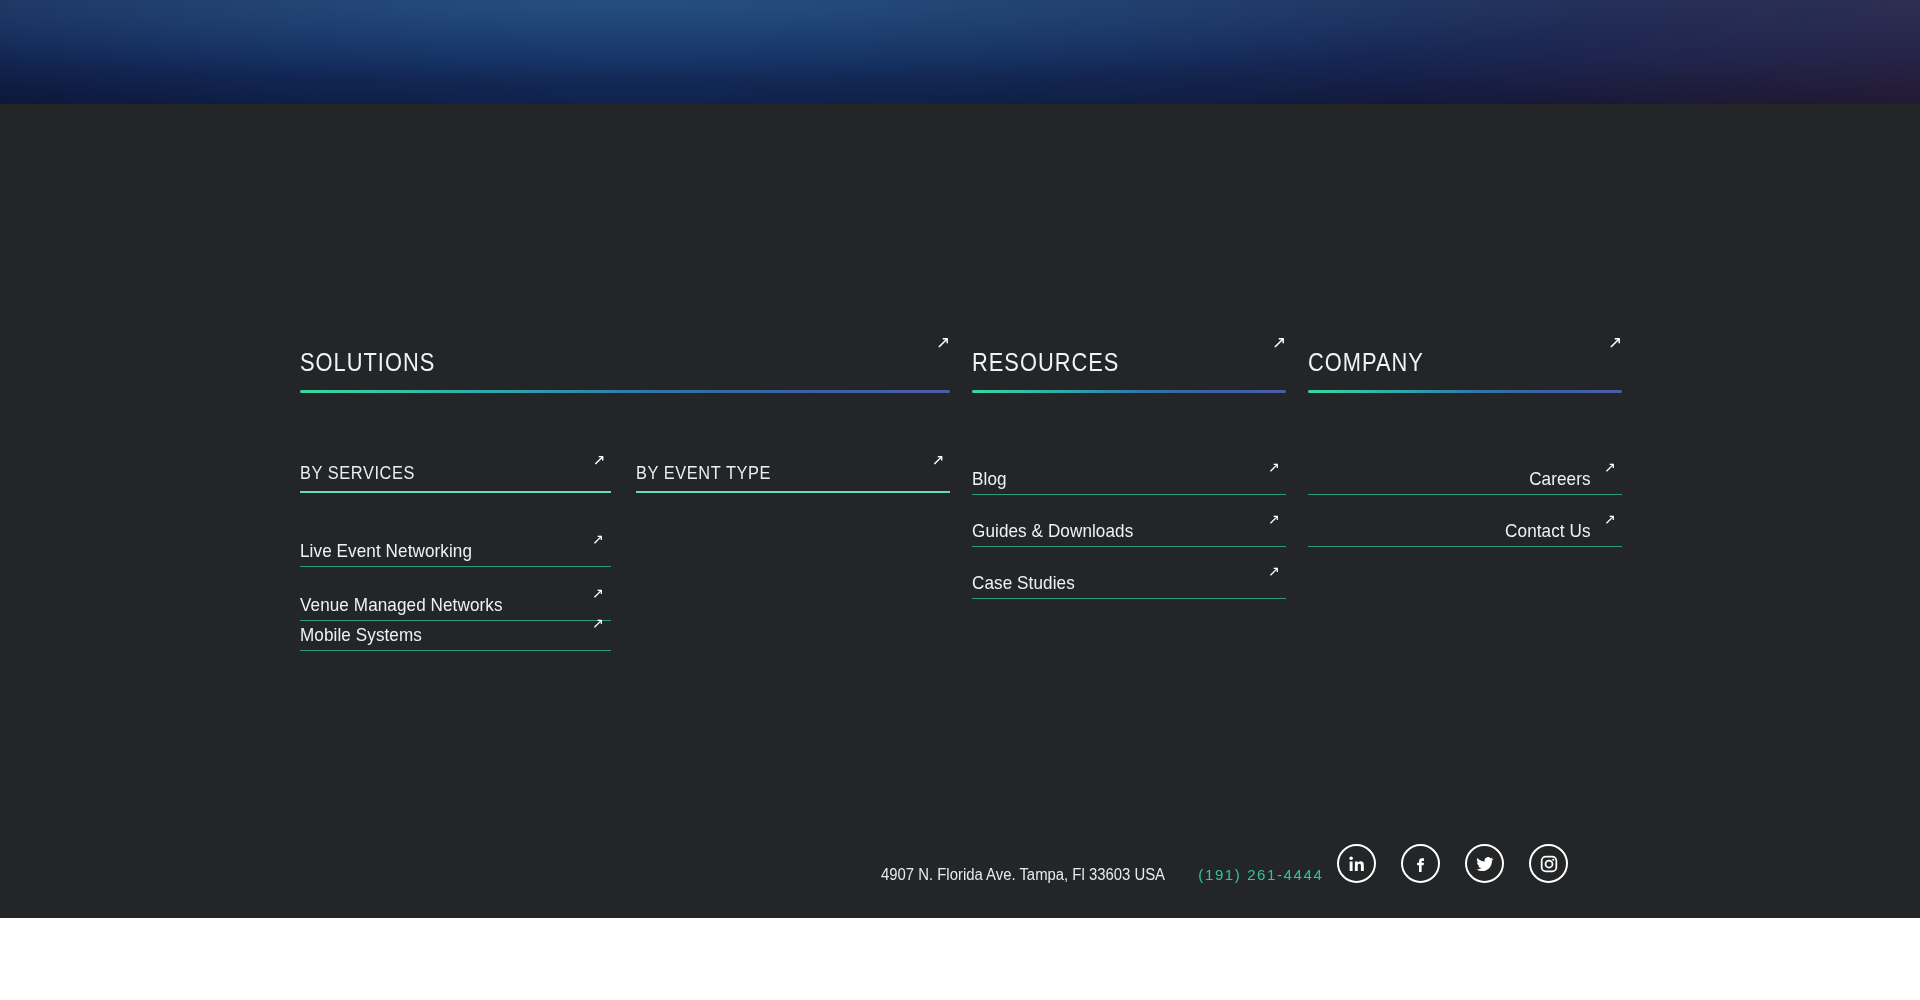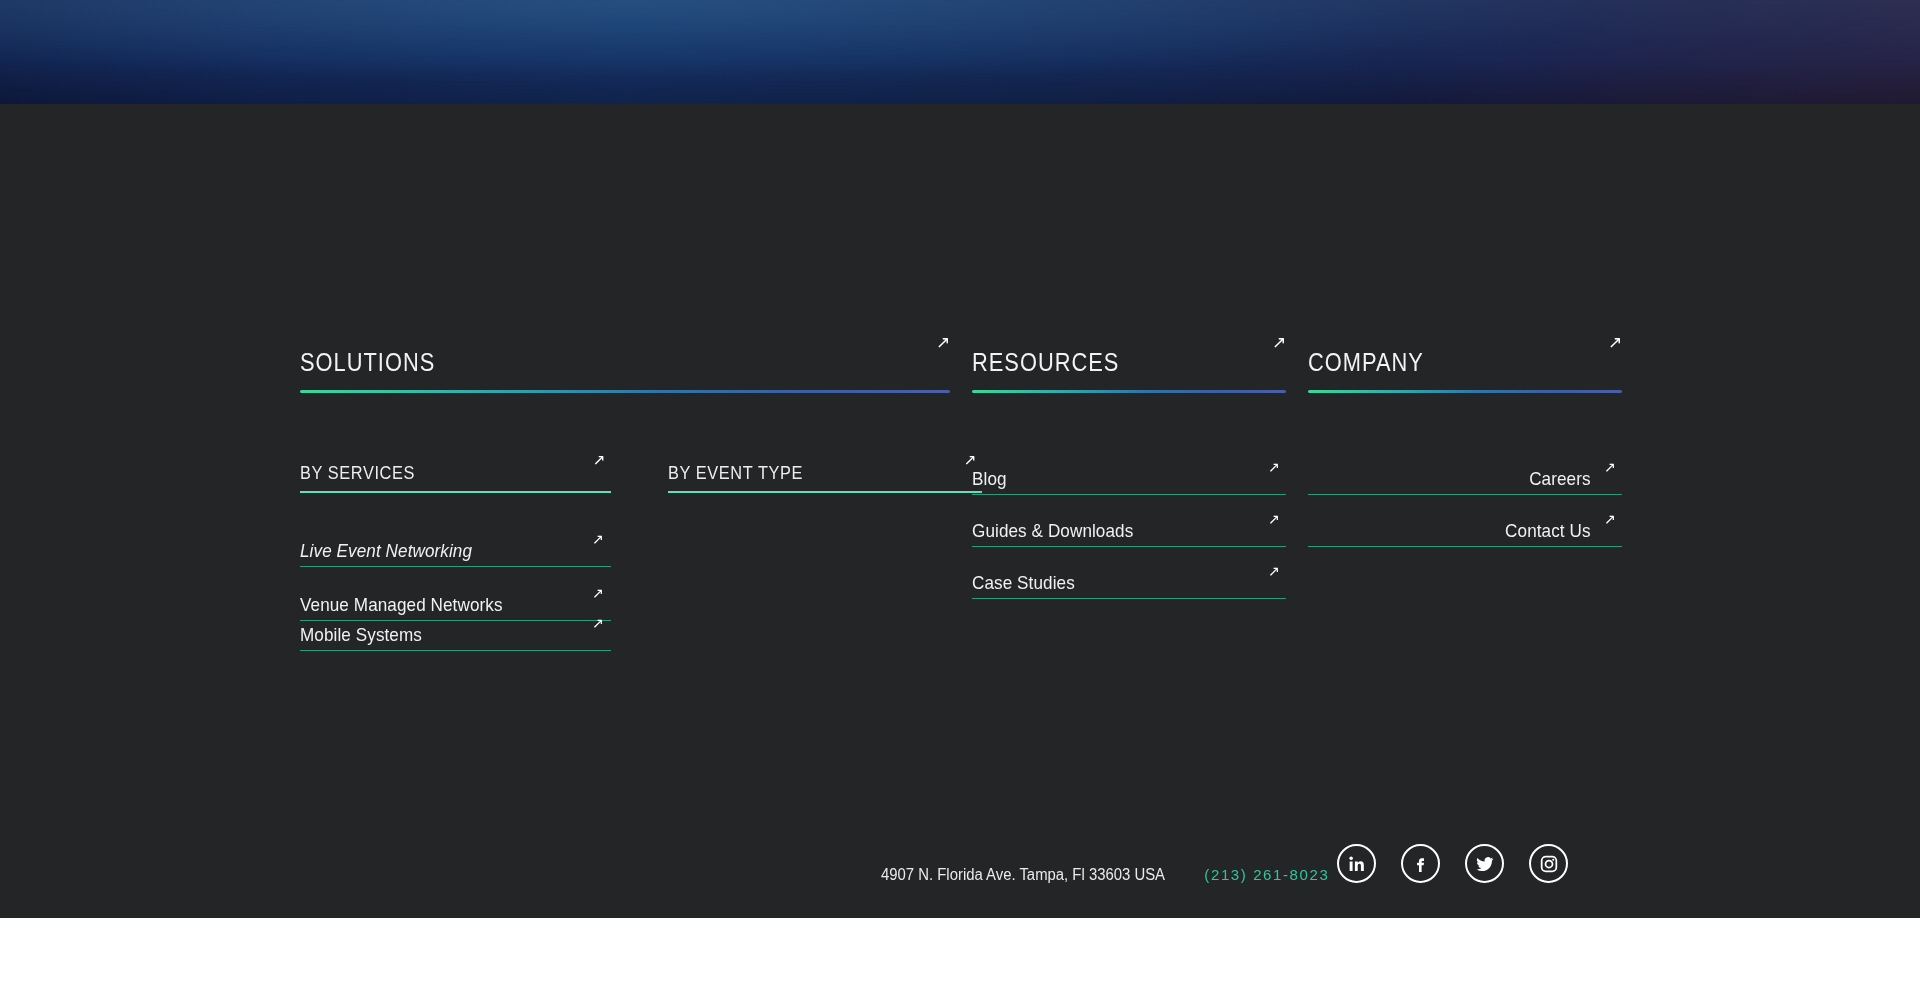--- a/index.html
+++ b/index.html
@@ -95,21 +95,21 @@
     background:#2e9c79;
   }
   .lnk .arrow{ top:-8px; font-size:14px; }
 
   
   .logo{ position:absolute; left:300px; top:688px; width:228px; height:68px; }
 
   
   .addr-wrap{
     position:absolute; left:881px; top:762px;
-    display:flex; align-items:baseline; gap:18px;
+    display:flex; align-items:baseline; gap:12px;
     white-space:nowrap;
     text-align:right;
   }
   .addr{
     color:#e9eaeb; font-size:16px;
     font-family:"Liberation Sans Narrow","Liberation Sans", sans-serif;
     transform:scaleX(0.93); transform-origin:left center;
   }
   .phone{
     color:#2fc79a; font-size:15px; letter-spacing:1.6px;
@@ -152,27 +152,27 @@
     <span class="arrow" style="left:300px;">↗</span>
     <span class="g-rule" style="top:43px; width:314px;"></span>
   </div>
 
   <div class="subgroup" style="left:300px; top:358px; width:311px; height:32px;">
     <span class="s-label">BY SERVICES</span>
     <span class="arrow" style="left:293px;">↗</span>
     <span class="s-rule" style="top:29px; width:311px;"></span>
   </div>
 
-  <div class="subgroup" style="left:636px; top:358px; width:314px; height:32px;margin-left:32px;">
+  <div class="subgroup" style="left:636px; top:358px; width:314px; height:32px;">
     <span class="s-label">BY EVENT TYPE</span>
     <span class="arrow" style="left:296px;">↗</span>
     <span class="s-rule" style="top:29px; width:314px;"></span>
   </div>
 
-  <div class="lnk" style="left:300px; top:436px; width:311px; height:28px;font-style:italic;">
+  <div class="lnk" style="left:300px; top:436px; width:311px; height:28px;">
     <span class="l-label">Live Event Networking</span>
     <span class="arrow" style="left:292px;">↗</span>
     <span class="l-rule" style="top:26px; width:311px;"></span>
   </div>
 
   <div class="lnk" style="left:300px; top:490px; width:311px; height:28px;">
     <span class="l-label">Venue Managed Networks</span>
     <span class="arrow" style="left:292px;">↗</span>
     <span class="l-rule" style="top:26px; width:311px;"></span>
   </div>
@@ -209,21 +209,21 @@
 
   <div class="lnk" style="left:1308px; top:416px; width:314px; height:28px;text-align:right;">
     <span class="l-label">Contact Us</span>
     <span class="arrow" style="left:296px;">↗</span>
     <span class="l-rule" style="top:26px; width:314px;"></span>
   </div>
 
 
   <div class="addr-wrap">
     <span class="addr">4907 N. Florida Ave. Tampa, Fl 33603 USA</span>
-    <span class="phone">(213) 261-8023</span>
+    <span class="phone">(191) 261-4444</span>
   </div>
 
   <div class="socials">
 
     <div class="soc">
       <svg width="20" height="20" viewBox="0 0 24 24" fill="#ffffff">
         <rect x="3.2" y="9" width="3.5" height="11.5" rx="0.3"></rect>
         <circle cx="4.95" cy="5" r="2.1"></circle>
         <path d="M9.5 9h3.35v1.6a3.7 3.7 0 0 1 3.3-1.82c3.1 0 4.05 1.95 4.05 4.75v6.97h-3.5v-6.2c0-1.48-.53-2.49-1.86-2.49-1.02 0-1.6.68-1.87 1.34-.1.23-.12.56-.12.9v6.45H9.5s.05-10.6 0-11.5z"></path>
       </svg>

